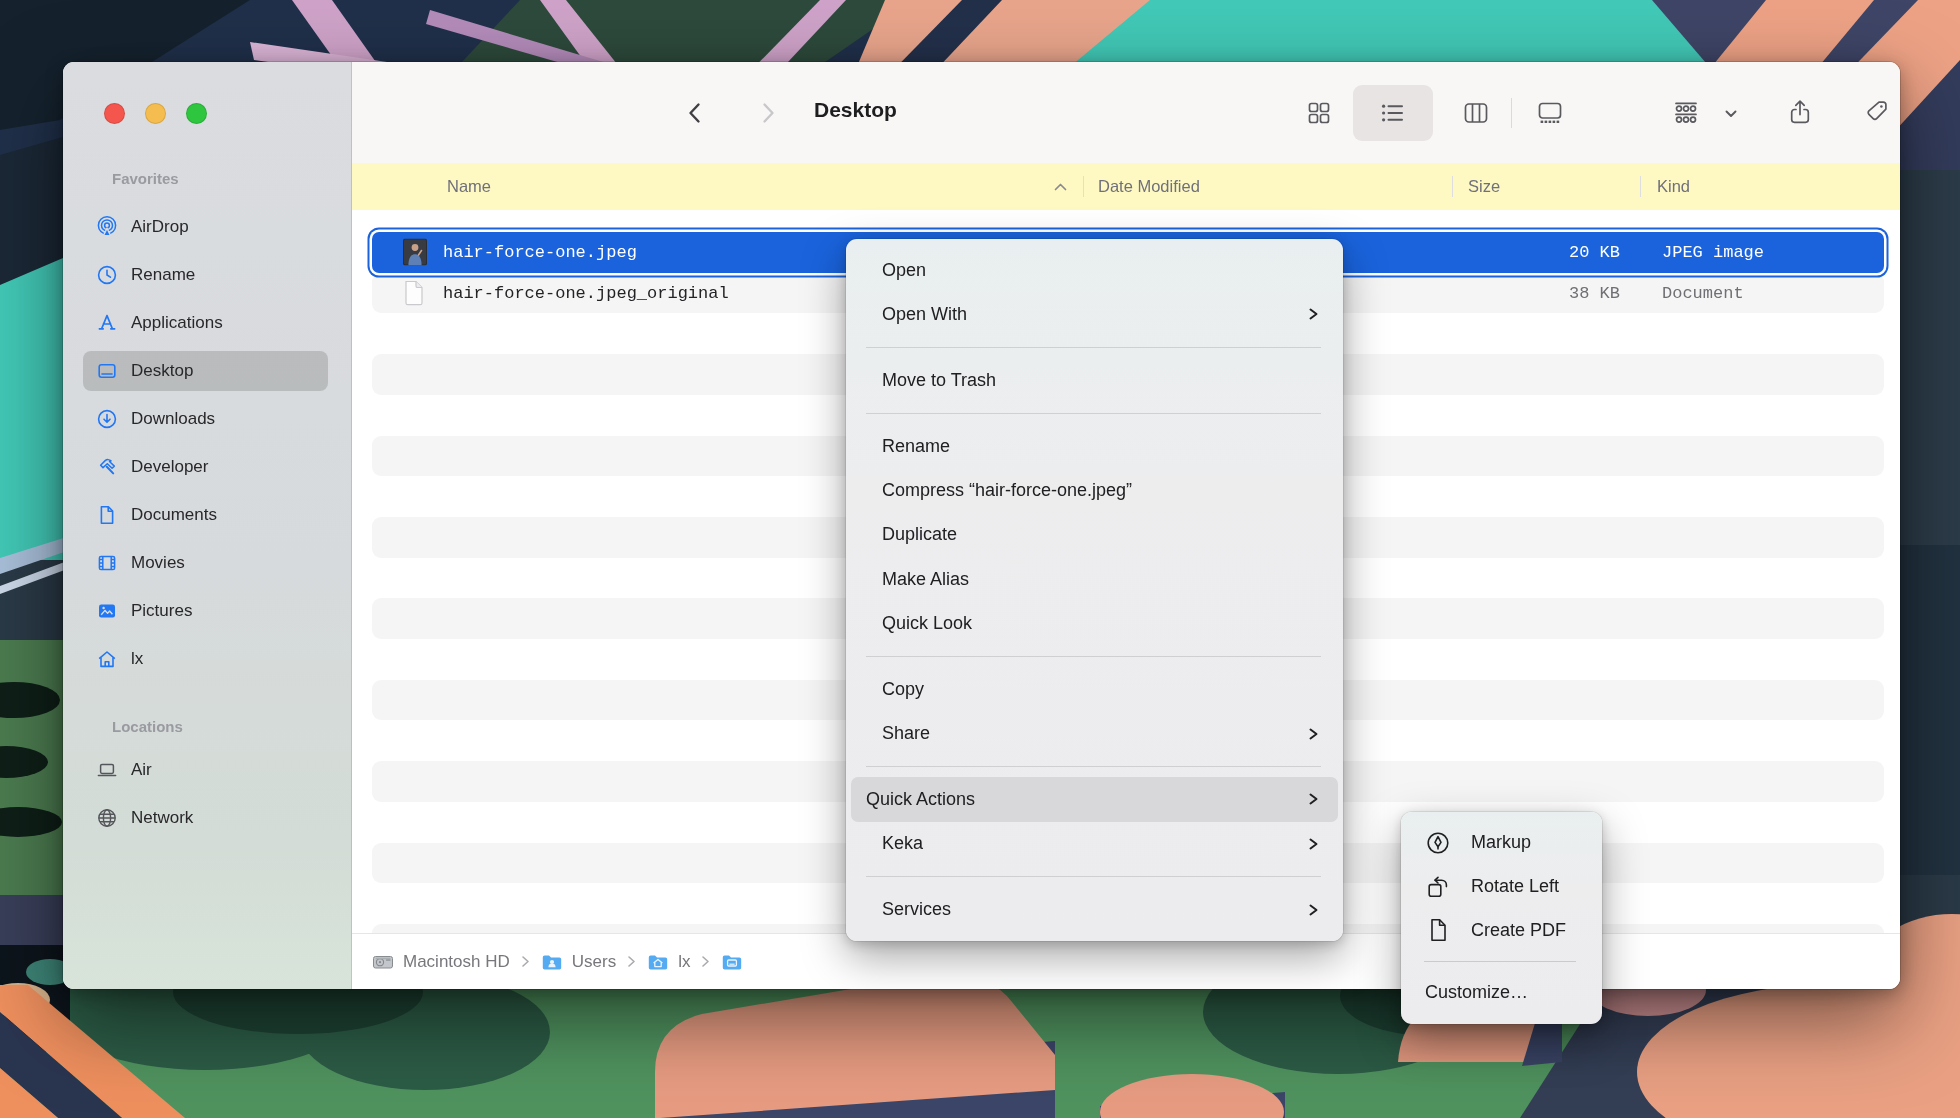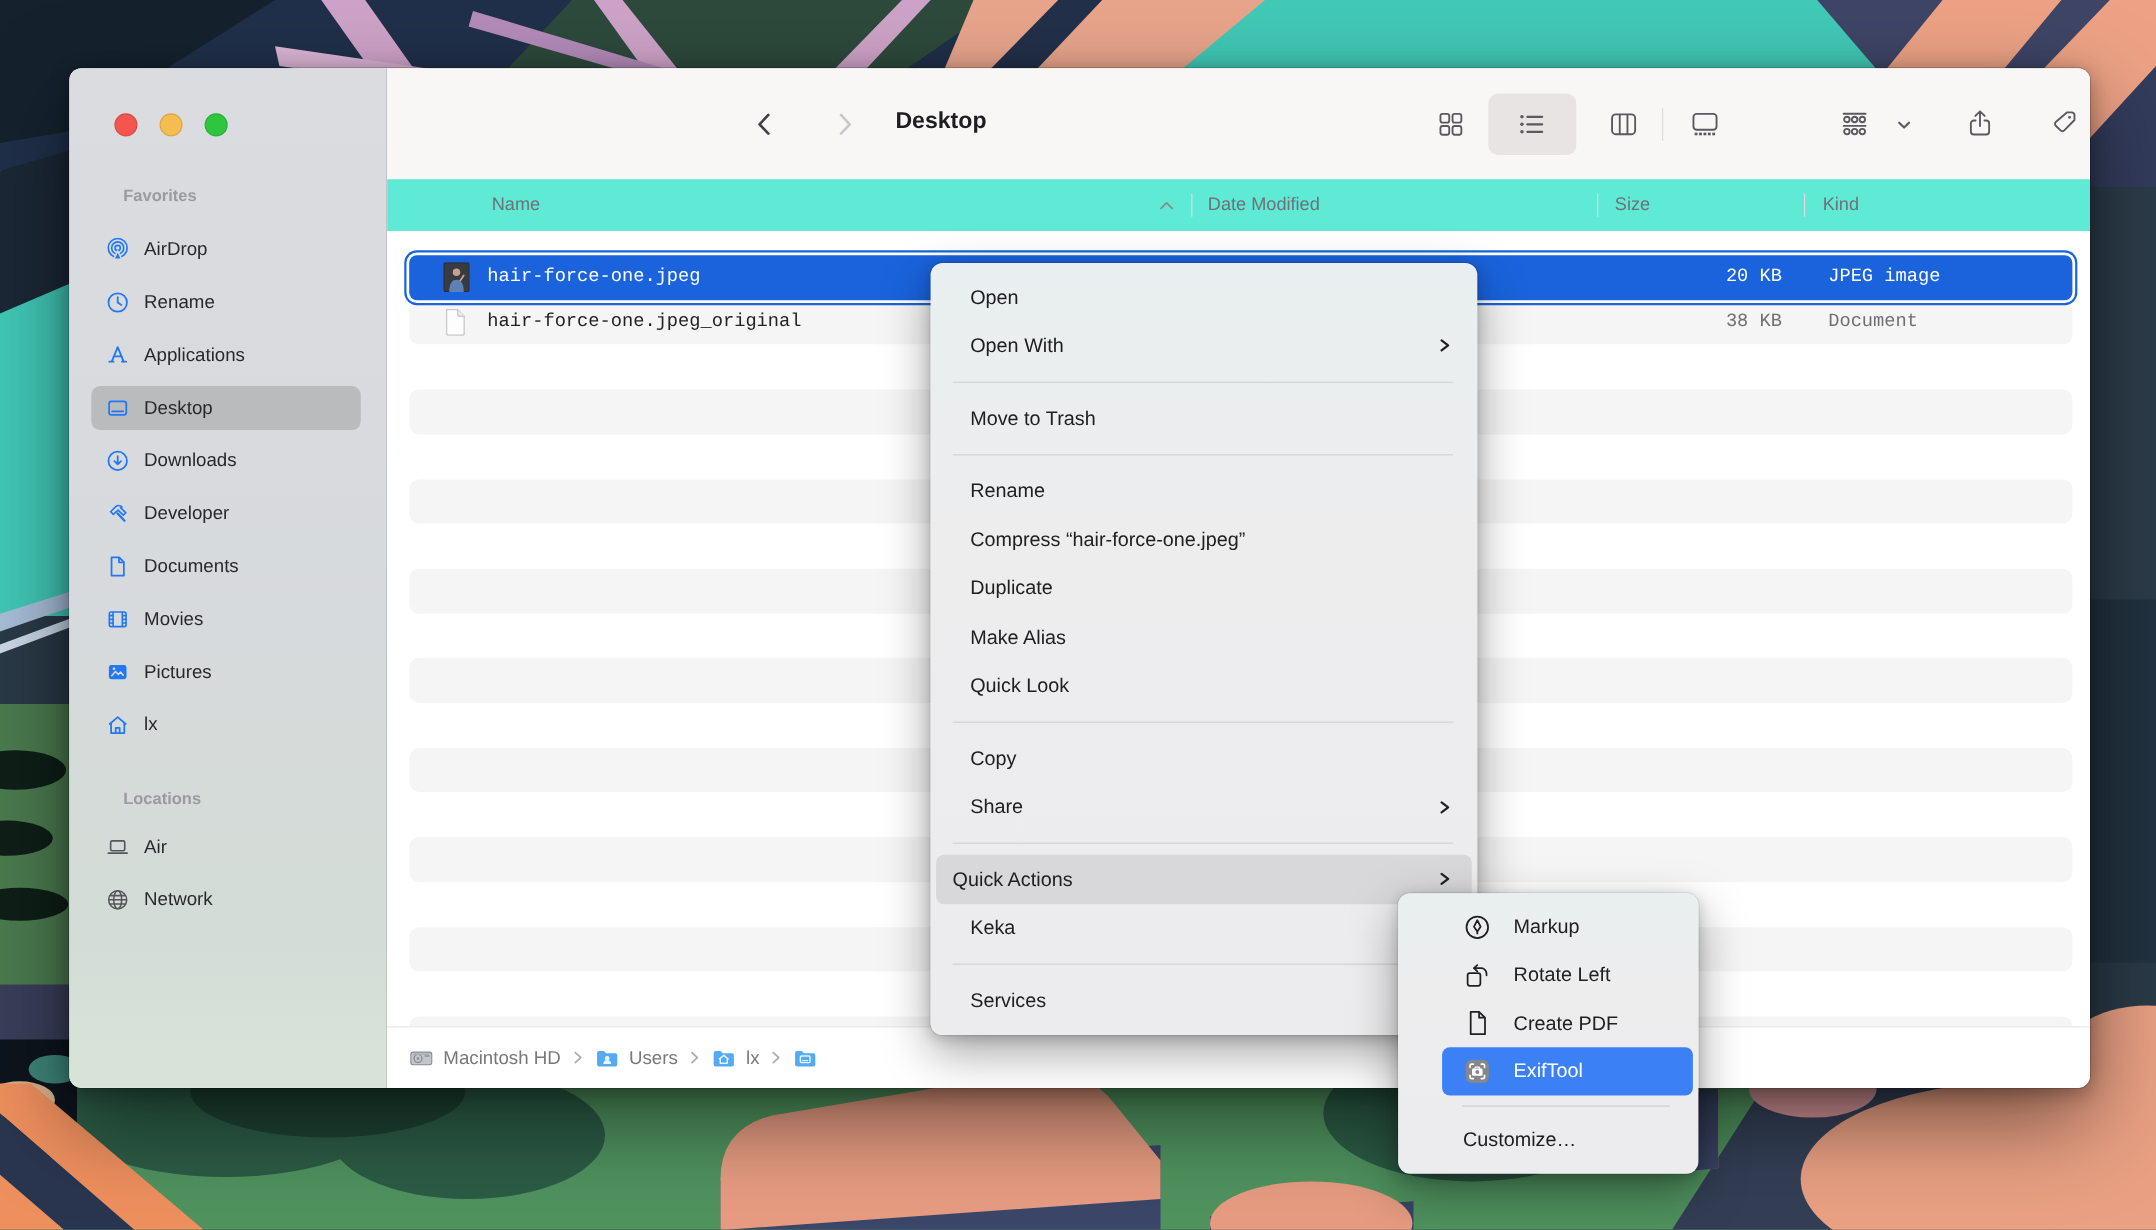--- a/index.html
+++ b/index.html
@@ -38,21 +38,21 @@
 
   
   #toolbar{position:absolute;left:289px;top:0;right:0;height:101px;background:#f9f7f6;border-bottom:1px solid #e6e4e3;}
   .tb{position:absolute;display:flex;align-items:center;justify-content:center;}
   .tb svg{display:block;}
   #win-title{position:absolute;left:462px;top:36px;font-size:21px;font-weight:700;color:#1e1e20;}
   #listview-bg{position:absolute;left:1001px;top:23px;width:80px;height:56px;border-radius:9px;background:#e7e4e3;}
   .tb-divider{position:absolute;top:36px;width:1px;height:30px;background:#dadada;}
 
   
-  #colheader{position:absolute;left:289px;top:101px;right:0;height:47px;background:#5eead4;border-bottom:1px solid #ececec;}
+  #colheader{position:absolute;left:289px;top:101px;right:0;height:47px;background:#fef9c3;border-bottom:1px solid #ececec;}
   .colcell{position:absolute;top:0;height:47px;display:flex;align-items:center;font-size:16.5px;color:#70707a;}
   .colsep{position:absolute;top:13px;width:1px;height:21px;background:#dedee0;}
 
   
   #listarea{position:absolute;left:289px;top:148px;right:0;height:723px;background:#fff;overflow:hidden;}
   .stripe{position:absolute;left:20px;width:1512px;height:40.7px;background:#f5f5f6;border-radius:9px;}
   .frow{position:absolute;left:20px;width:1512px;height:40.7px;font-size:17px;color:#232326;font-family:Liberation Mono, monospace;}
   .frow.selected{background:#1a63dc;border-radius:7px;box-shadow:0 0 0 2.5px #ffffff,0 0 0 4.5px #1a63dc;color:#ffffff;}
   .frow .ficon{position:absolute;left:31px;top:50%;transform:translateY(-50%);display:flex;}
   .frow .fname{position:absolute;left:71px;top:50%;transform:translateY(-50%);white-space:nowrap;}
@@ -577,21 +577,21 @@
     <div class="mitem">
       <span class="lbl">Services</span>
       <span class="chev">
         <svg width="15" height="16" viewBox="0 0 15 16" xmlns="http://www.w3.org/2000/svg">
           <path d="M4.5,3.5 L10.5,8 L4.5,12.5" fill="none" stroke="#202023" stroke-width="2" stroke-linecap="round" stroke-linejoin="round"></path>
         </svg>
       </span>
     </div>
   </div>
 
-<div class="menu" id="submenu" style="left:1271px;top:812px;width:273px;z-index:45;padding-left:35px;">
+<div class="menu" id="submenu" style="left:1401px;top:812px;width:201px;z-index:45;">
     <div class="m2item">
       <span class="micn">
         <svg width="26" height="26" viewBox="0 0 26 26" xmlns="http://www.w3.org/2000/svg">
           <g fill="none" stroke="#202023" stroke-width="1.6" stroke-linejoin="round">
             <circle cx="13" cy="13" r="9.8"></circle>
             <path d="M13,6.6 L16,12.4 L13,16.8 L10,12.4 Z"></path>
             <path d="M13,16.8 V19.4"></path>
           </g>
         </svg>
       </span>
@@ -613,34 +613,17 @@
       <span class="micn">
         <svg width="26" height="26" viewBox="0 0 26 26" xmlns="http://www.w3.org/2000/svg">
           <g fill="none" stroke="#202023" stroke-width="1.6" stroke-linejoin="round">
             <path d="M7,2.8 h7.6 l5.4,5.4 V23.2 H7 Z"></path>
             <path d="M14.6,2.8 V8.2 h5.4"></path>
           </g>
         </svg>
       </span>
       <span>Create PDF</span>
     </div>
-    <div class="m2item sel">
-      <span class="micn">
-        <svg width="26" height="26" viewBox="0 0 26 26" xmlns="http://www.w3.org/2000/svg">
-          <rect x="2.5" y="2.5" width="21" height="21" rx="5.5" fill="#85878c"></rect>
-          <g fill="none" stroke="#ffffff" stroke-width="1.5" stroke-linecap="round">
-            <path d="M6.4,9.4 V7.8 a1.4,1.4 0 0 1 1.4,-1.4 H9.4"></path>
-            <path d="M16.6,6.4 h1.6 a1.4,1.4 0 0 1 1.4,1.4 V9.4"></path>
-            <path d="M19.6,16.6 v1.6 a1.4,1.4 0 0 1 -1.4,1.4 H16.6"></path>
-            <path d="M9.4,19.6 H7.8 a1.4,1.4 0 0 1 -1.4,-1.4 V16.6"></path>
-          </g>
-          <path d="M10.6,10.4 l0.8,-1.3 h3.2 l0.8,1.3" stroke="#fff" stroke-width="1.3" fill="none"></path>
-          <rect x="8.2" y="10.4" width="9.6" height="6.6" rx="1.2" fill="#ffffff"></rect>
-          <circle cx="13" cy="13.6" r="1.8" fill="#85878c"></circle>
-        </svg>
-      </span>
-      <span>ExifTool</span>
-    </div>
     <div class="m2sep"></div>
     <div class="m2item">
       <span>Customize…</span>
     </div>
   </div>
 
 </body></html>

